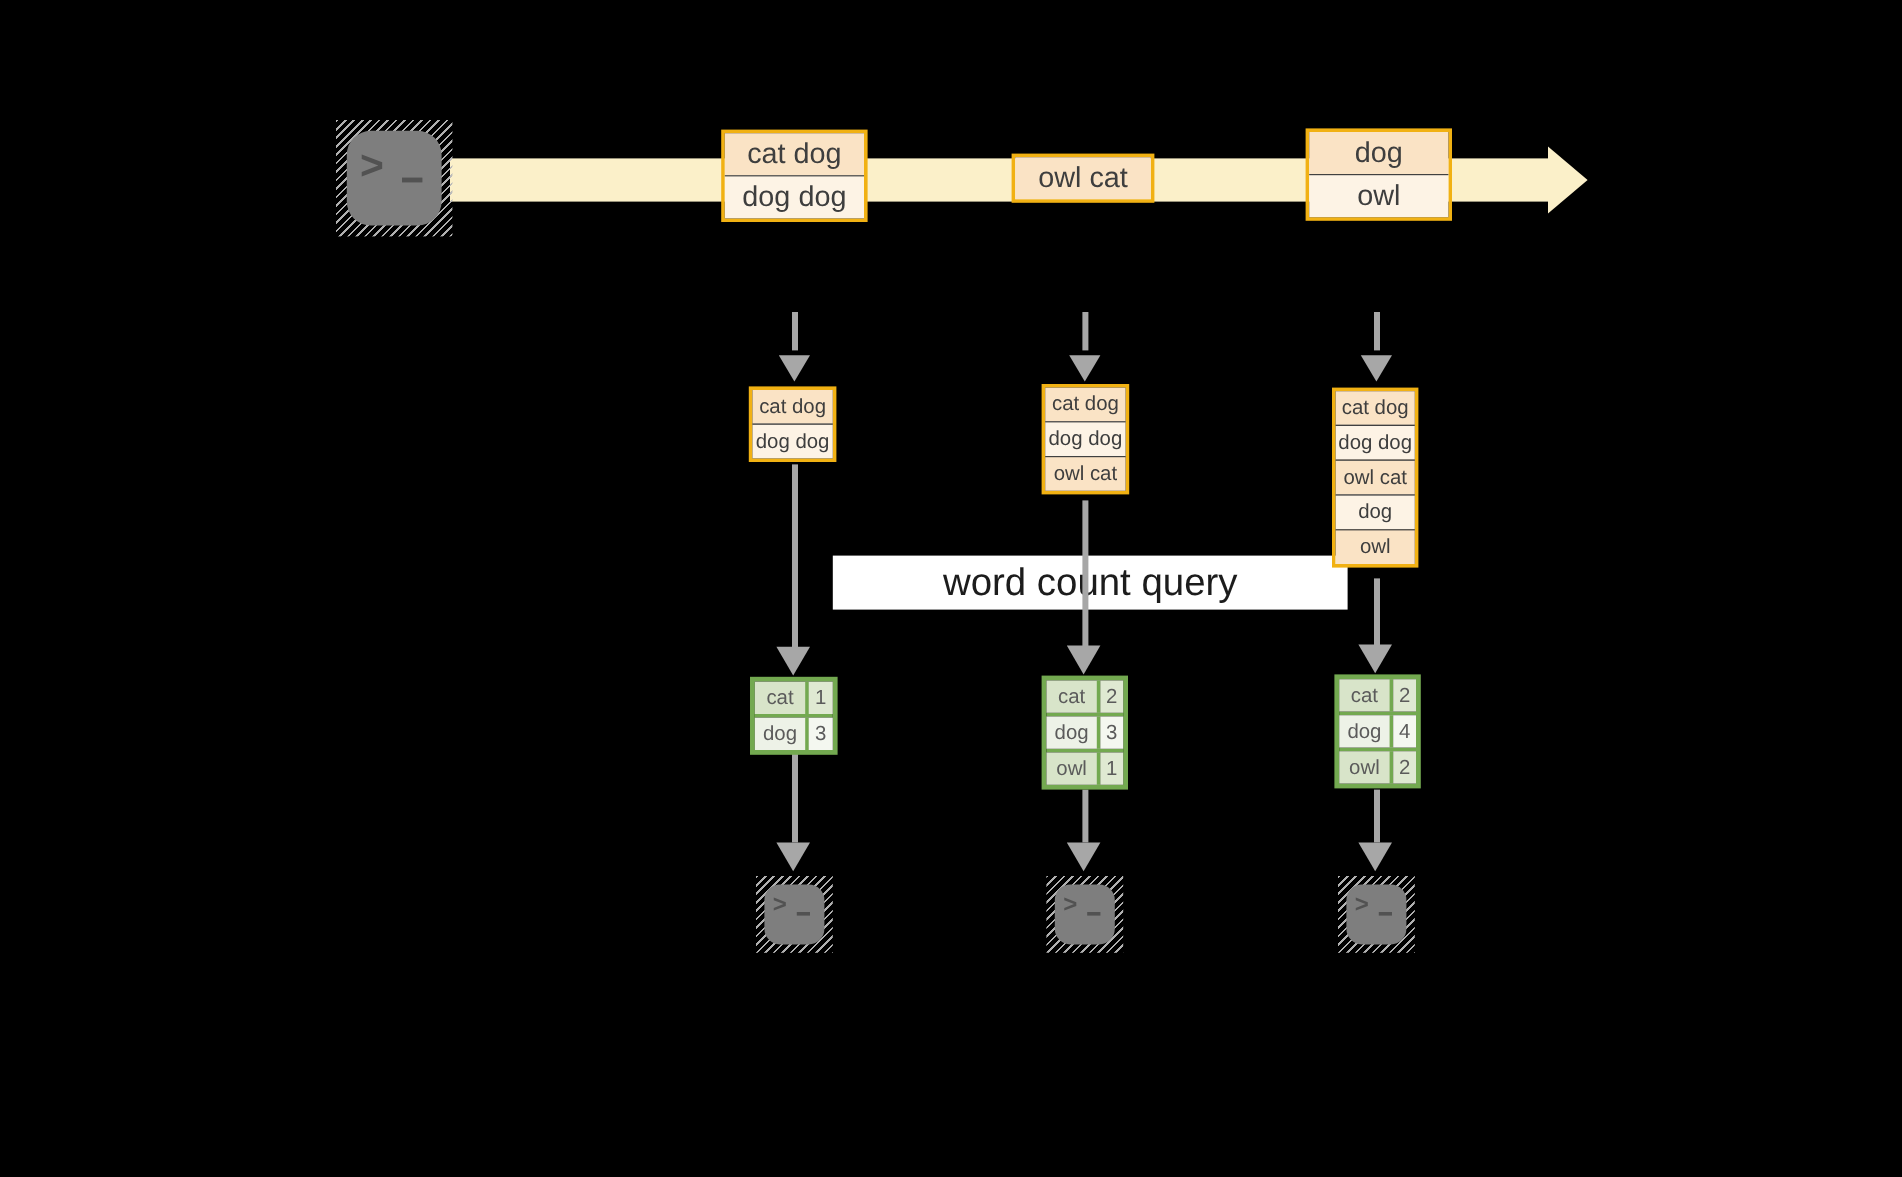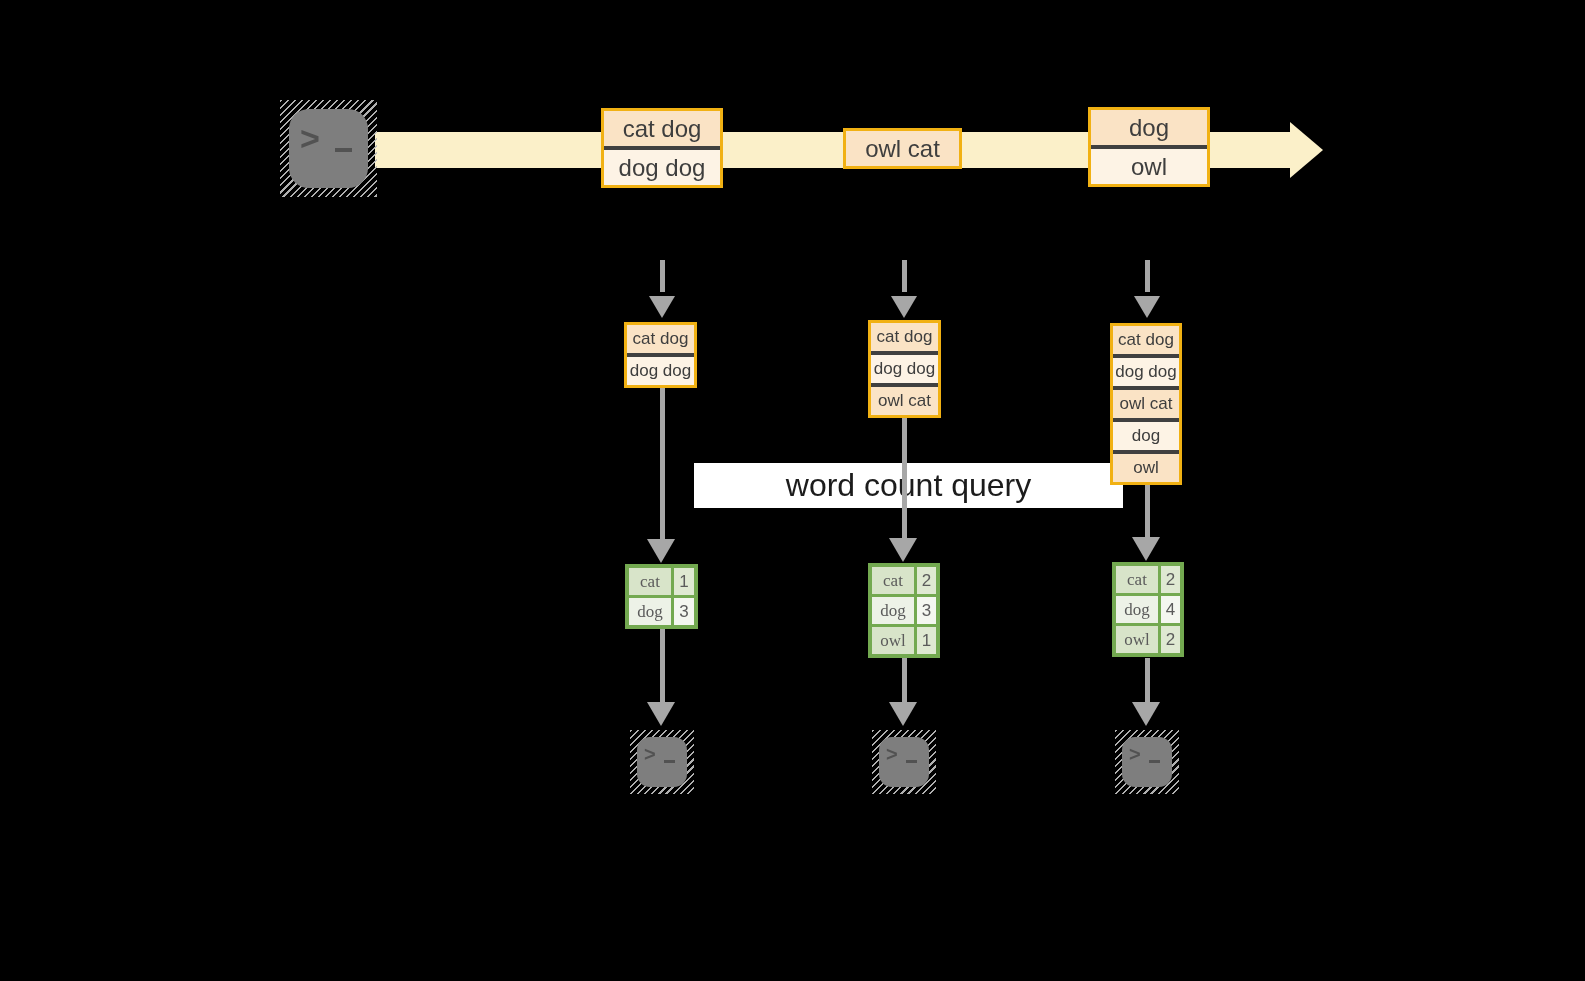--- a/index.html
+++ b/index.html
@@ -19,41 +19,41 @@
   .term.small .term-inner{left:7px;top:7px;right:7px;bottom:7px;border-radius:13px;}
   .chev{position:absolute;color:#525252;font-weight:700;line-height:1;}
   .term.big .chev{left:11px;top:12px;font-size:34px;}
   .term.small .chev{left:7px;top:7px;font-size:20px;}
   .uscore{position:absolute;background:#525252;}
   .term.big .uscore{left:46px;top:39px;width:17px;height:4px;}
   .term.small .uscore{left:27px;top:23px;width:11px;height:3px;}
   
   .obox{position:absolute;border:3px solid #F1B113;box-sizing:border-box;z-index:4;}
   .obox .row{display:flex;align-items:center;justify-content:center;color:#3E3E3E;}
-  .obox .row + .row{border-top:4px solid #404040;}
+  .obox .row + .row{border-top:1px solid #404040;}
   .obox .row:nth-child(odd){background:#FAE3C5;}
   .obox .row:nth-child(even){background:#FDF3E5;}
   .obox.tl .row{height:35px;font-size:24px;}
   .obox.st .row{height:28px;font-size:17px;}
   
   .vl{position:absolute;width:5px;background:#A7A7A7;z-index:3;}
   .dseg{position:absolute;width:5px;height:32px;background:#A7A7A7;z-index:3;}
   .dh{position:absolute;width:0;height:0;z-index:3;
     border-left:13px solid transparent;border-right:13px solid transparent;border-top:22px solid #A7A7A7;}
   .ah{position:absolute;width:0;height:0;z-index:3;
     border-left:14px solid transparent;border-right:14px solid transparent;border-top:24px solid #A7A7A7;}
   
   .qlabel{position:absolute;left:694px;top:463px;width:429px;height:45px;background:#FFFFFF;z-index:2;
     display:flex;align-items:center;justify-content:center;font-size:32px;color:#1C1C1C;}
   
   .gtable{position:absolute;border:4px solid #73A950;box-sizing:border-box;z-index:4;}
   .grow{display:flex;height:27px;}
   .grow + .grow{border-top:3px solid #73A950;}
   .gword{width:42px;border-right:3px solid #73A950;display:flex;align-items:center;justify-content:center;
-    font-size:17px;color:#5B5B5B;font-family:Liberation Serif, serif;}
+    font-size:17px;color:#5B5B5B;}
   .gcount{flex:1;display:flex;align-items:center;justify-content:center;font-size:17px;color:#5B5B5B;}
   .grow:nth-child(odd) .gword{background:#D8E4C9;}
   .grow:nth-child(odd) .gcount{background:#DFE9D2;}
   .grow:nth-child(even) .gword{background:#EDF2E7;}
   .grow:nth-child(even) .gcount{background:#F4F7F0;}
 </style>
 </head>
 <body>
 
 <div class="canvas">

